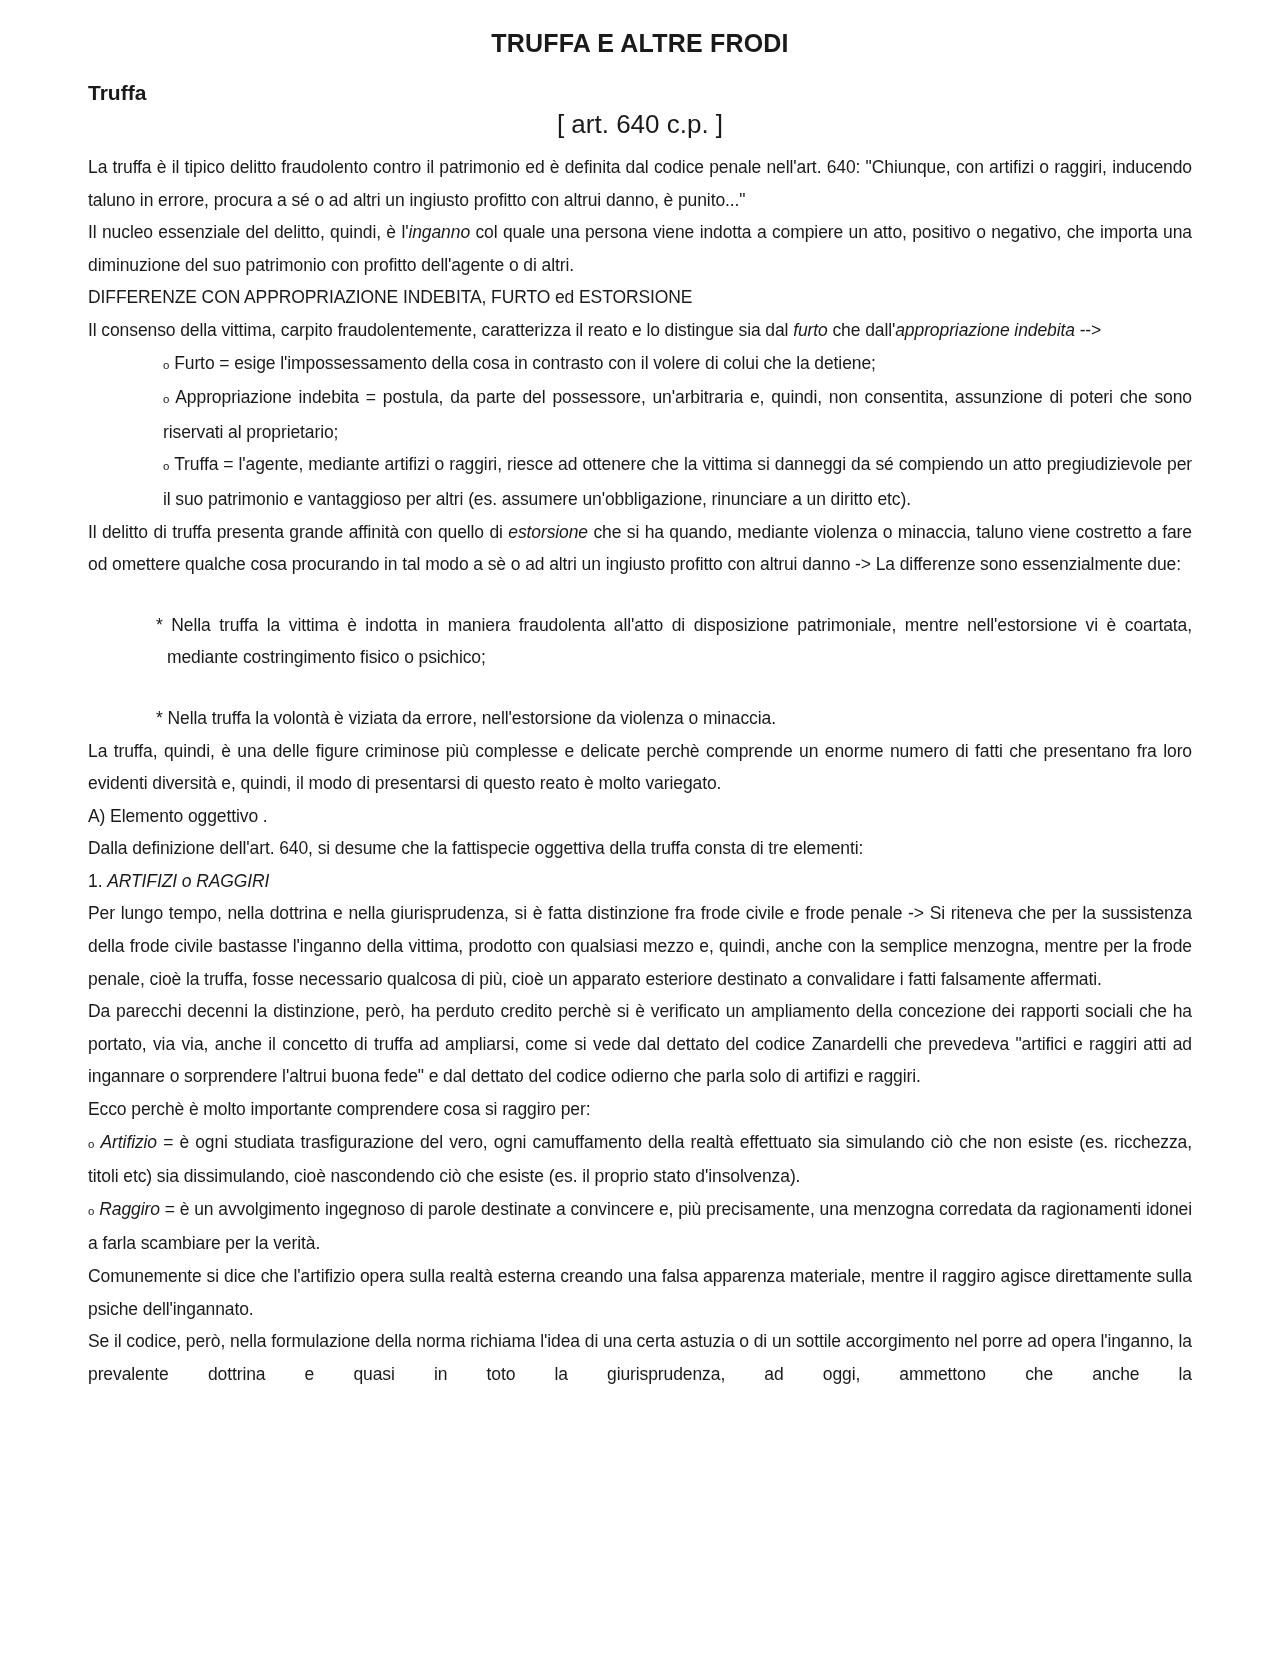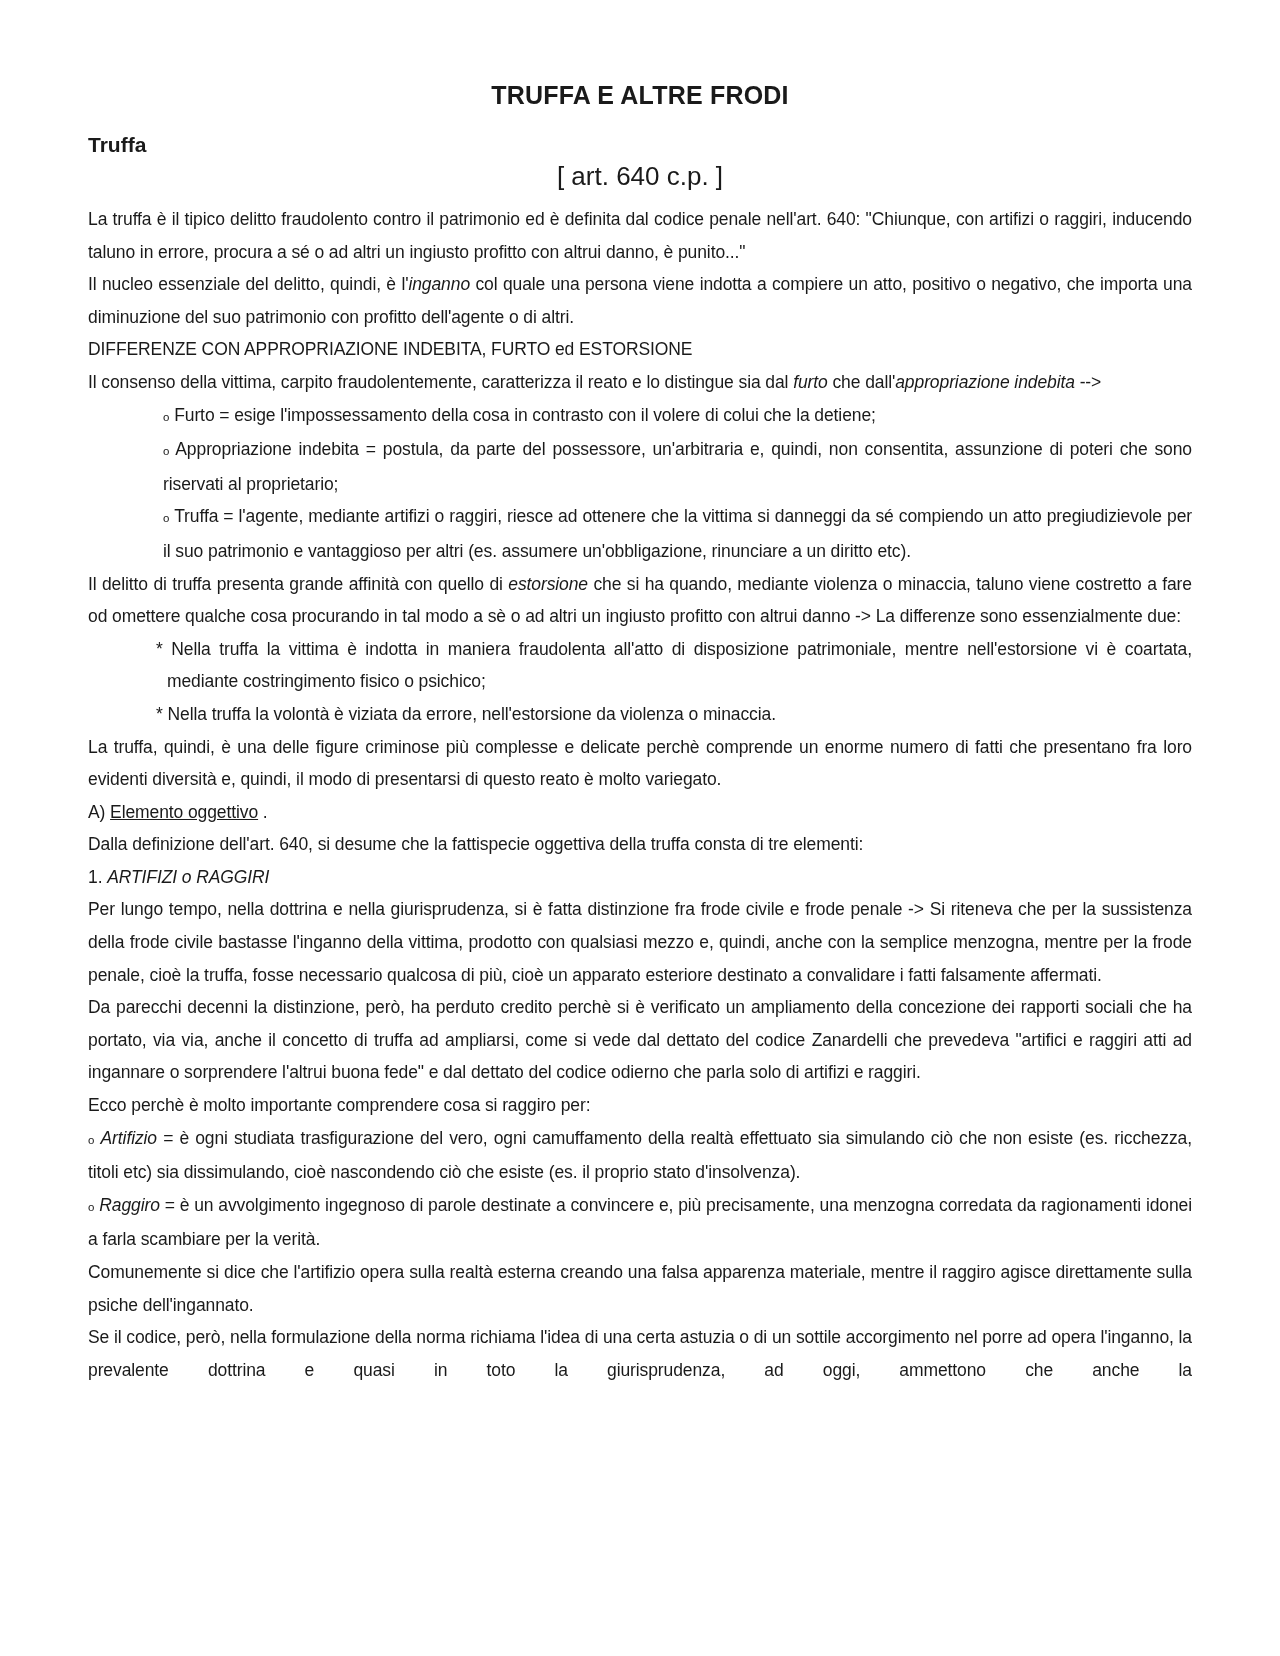--- a/index.html
+++ b/index.html
@@ -5,21 +5,21 @@
   html, body {
     margin: 0;
     padding: 0;
     background: #ffffff;
   }
   .page {
     position: relative;
     width: 1280px;
     min-height: 1656px;
     box-sizing: border-box;
-    padding: 80px 88px 60px 88px;
+    padding: 28px 88px 60px 88px;
     background: #ffffff;
     color: #1a1a1a;
     font-family: "Liberation Sans", sans-serif;
   }
   .doc-title {
     font-size: 25px;
     font-weight: bold;
     text-align: center;
     line-height: 30px;
     letter-spacing: 0.2px;
@@ -40,28 +40,28 @@
   }
   .doc-body {
     margin-top: 14px;
     font-size: 17.5px;
     line-height: 32.6px;
     text-align: justify;
     letter-spacing: -0.1px;
   }
   .para { margin: 0; }
   .indent-o   { margin-left: 75px; }
-  .indent-star{ margin-left: 79px; text-indent: -11px; }
+  .indent-star{ margin-left: 79px; text-indent: -11px; margin-top: 28px; }
   .flush-o    { margin-left: 0; }
   .bullet-o {
     font-size: 11.5px;
     letter-spacing: 0;
   }
   .i { font-style: italic; }
-  .u { text-decoration: underline; }
+  .u { }
   .justify-last { text-align-last: justify; }
 </style>
 </head>
 <body>
 
 <div class="page">
   <div class="doc-title">TRUFFA E ALTRE FRODI</div>
   <div class="doc-subtitle">Truffa</div>
   <div class="doc-article-ref">[ art. 640 c.p. ]</div>
   <div class="doc-body">

